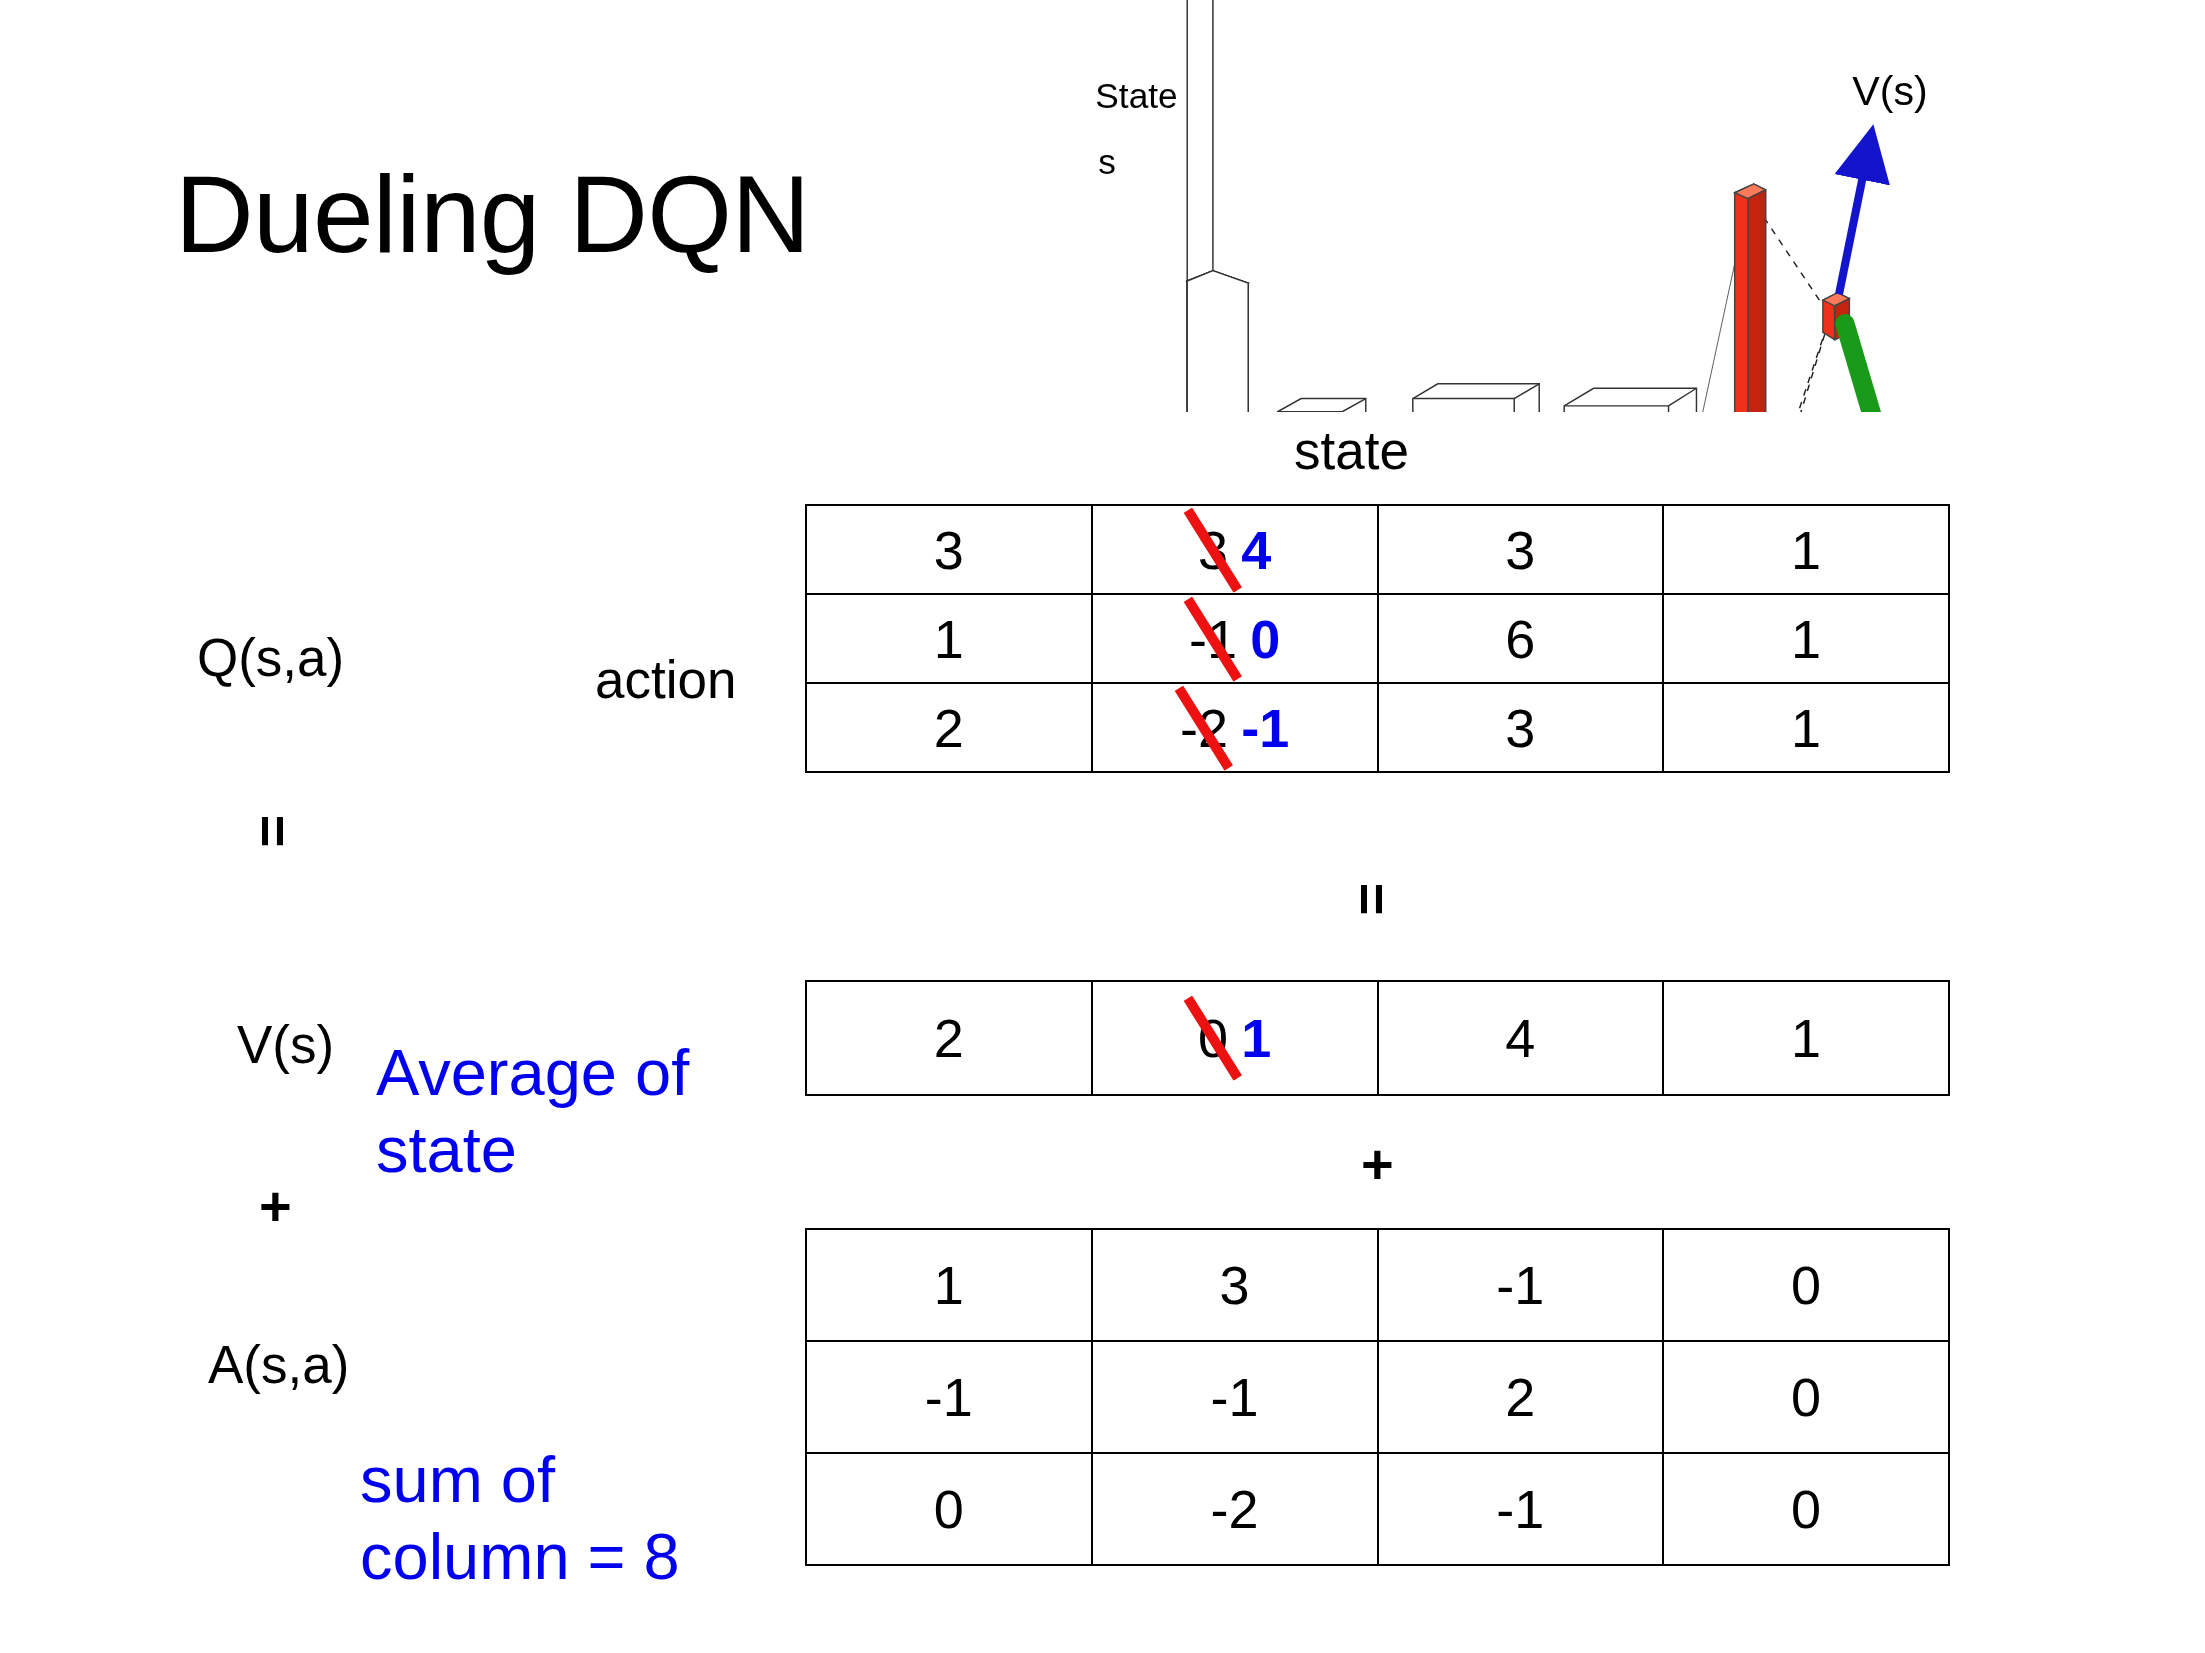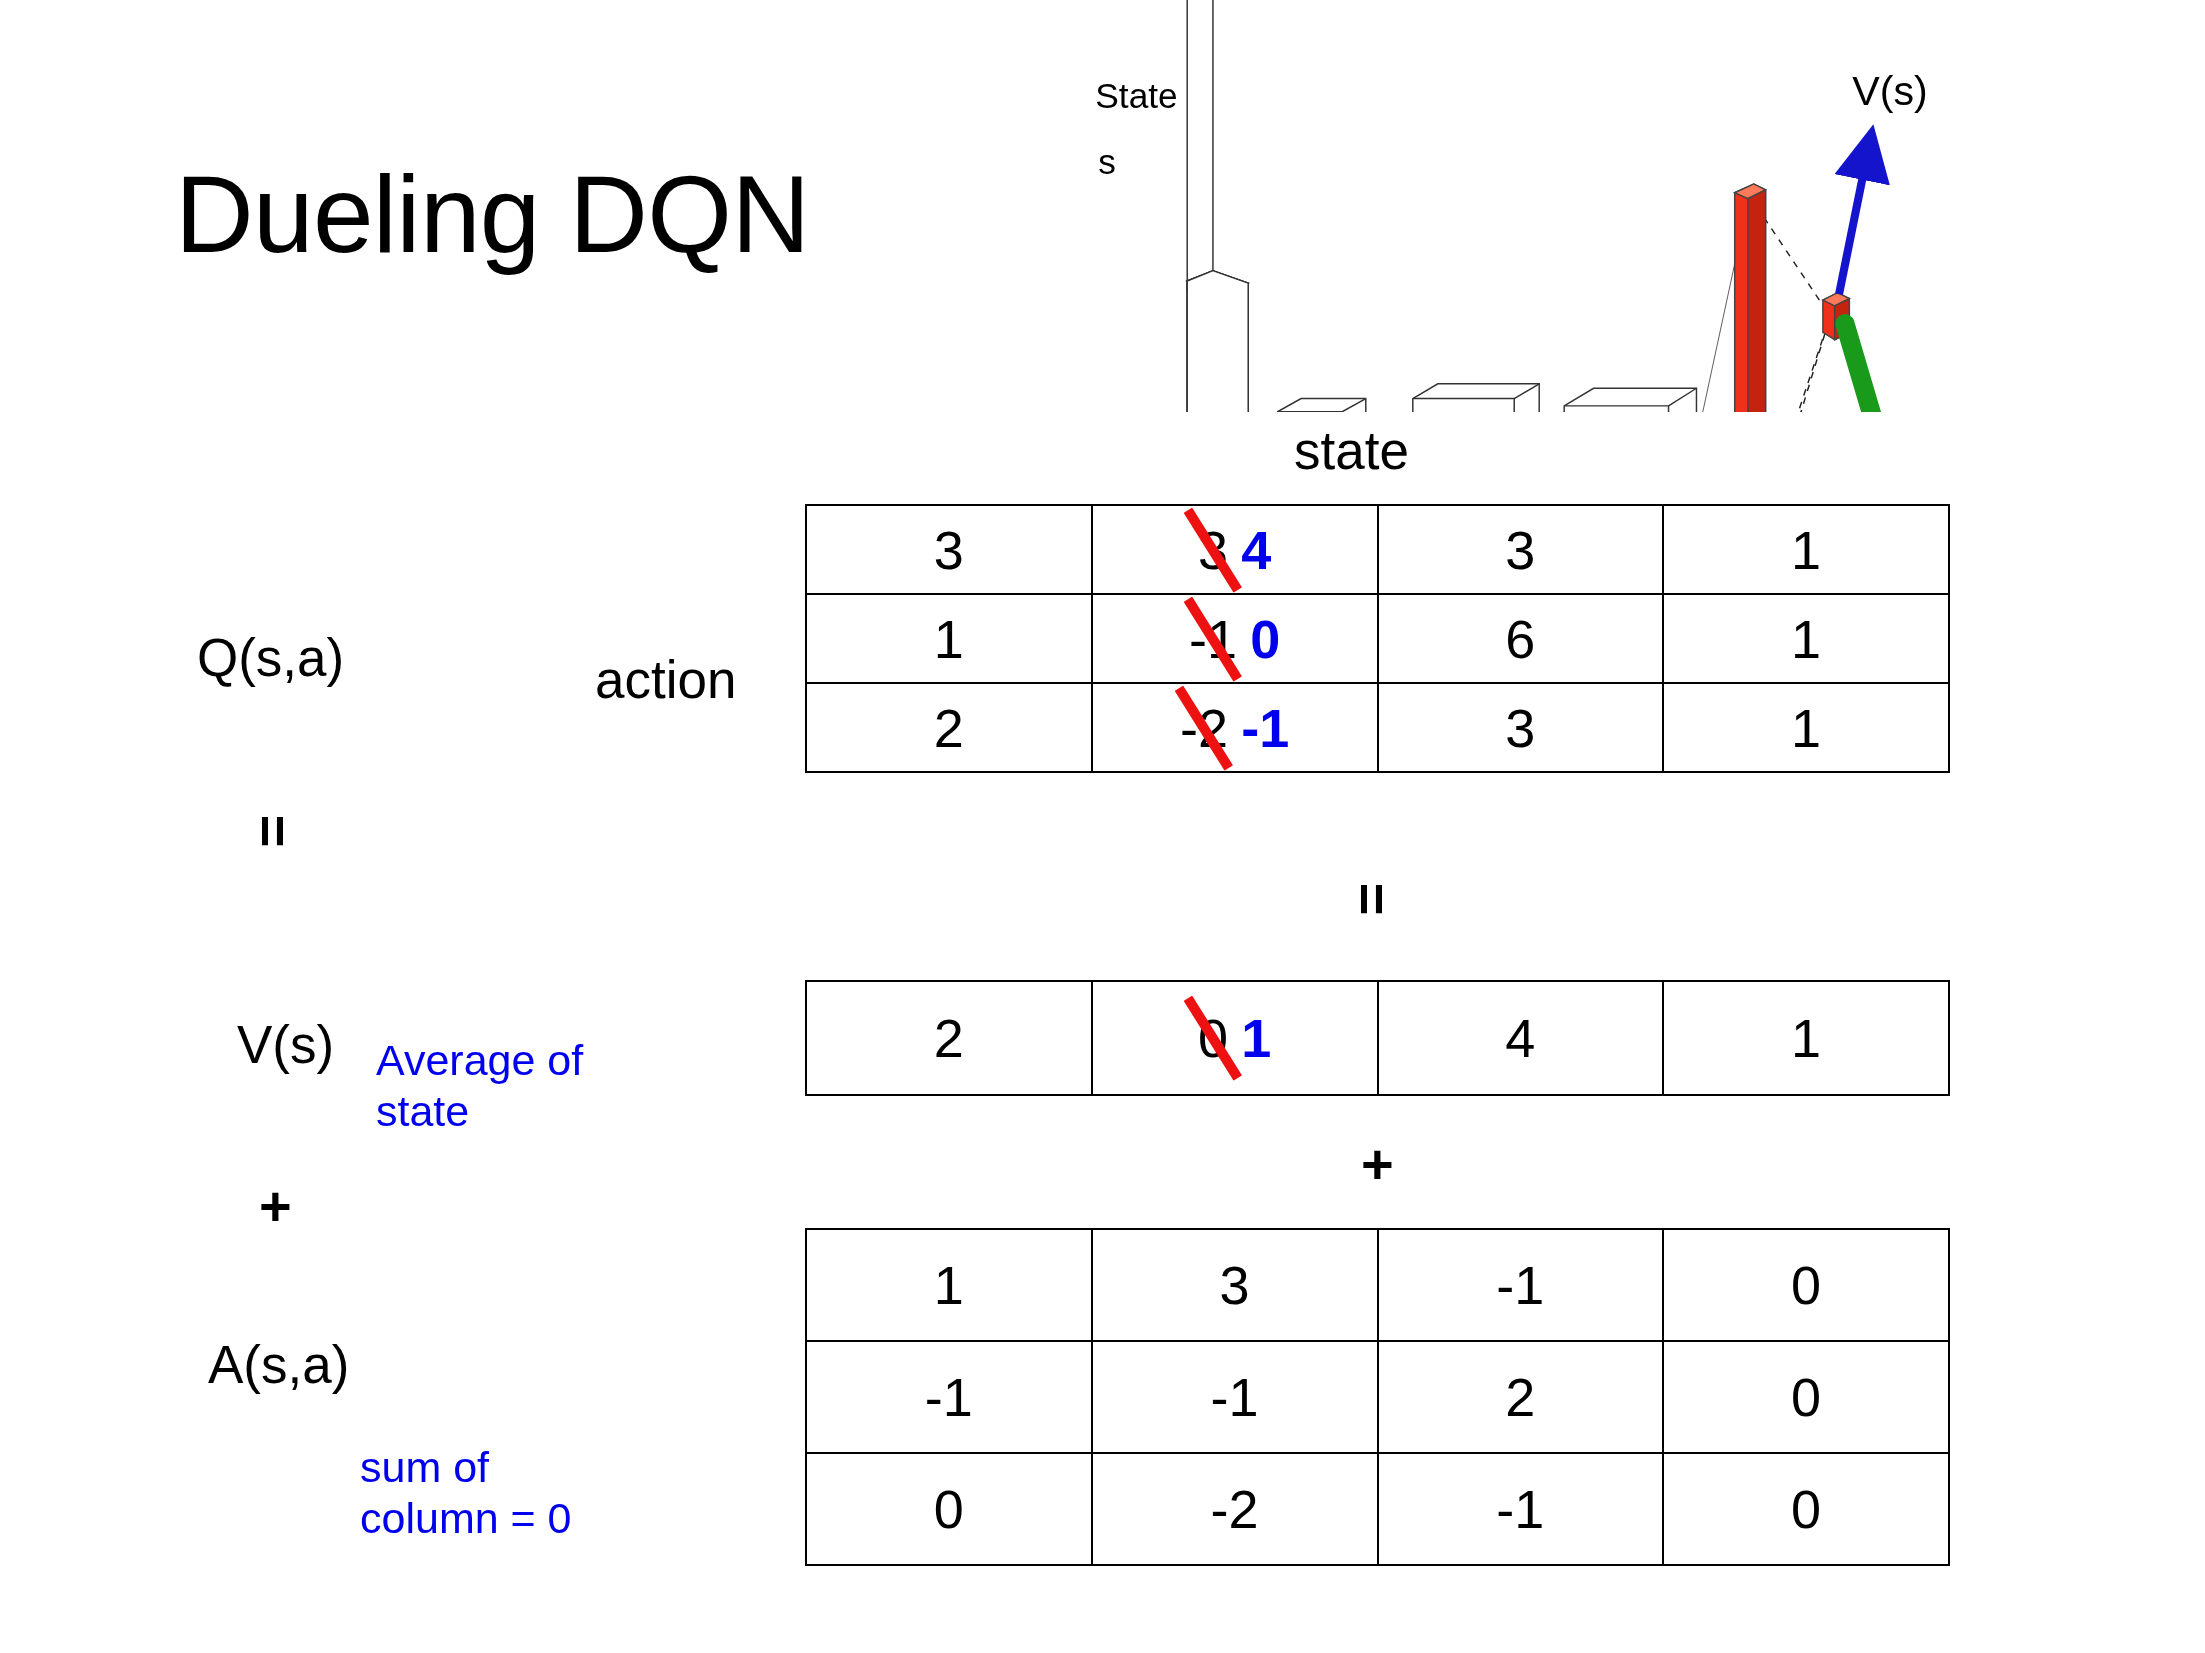--- a/index.html
+++ b/index.html
@@ -41,21 +41,21 @@
   
   .side-label {
     position: absolute;
     font-size: 53px;
     line-height: 1;
     white-space: nowrap;
   }
   .blue-note {
     position: absolute;
     color: #0000ee;
-    font-size: 43px;
+    font-size: 65px;
     line-height: 1.18;
     white-space: nowrap;
   }
   .big-op {
     position: absolute;
     font-size: 56px;
     font-weight: 700;
     line-height: 1;
   }
   .rot-eq {
@@ -284,21 +284,21 @@
 <div class="big-op" id="plus-left">+</div>
 <div class="rot-eq" id="eq-mid">=</div>
 <div class="big-op" id="plus-mid">+</div>
 
 <div class="blue-note" id="note-average">
   <div>Average of</div>
   <div>state</div>
 </div>
 <div class="blue-note" id="note-sum">
   <div>sum of</div>
-  <div>column = 0</div>
+  <div>column = 8</div>
 </div>
 
 <div id="state-header">state</div>
 
 <table class="matrix" id="matrix-q">
     <tbody>
       <tr>
         <td><span class="cell-inner">
             <span>3</span>
           </span></td>

